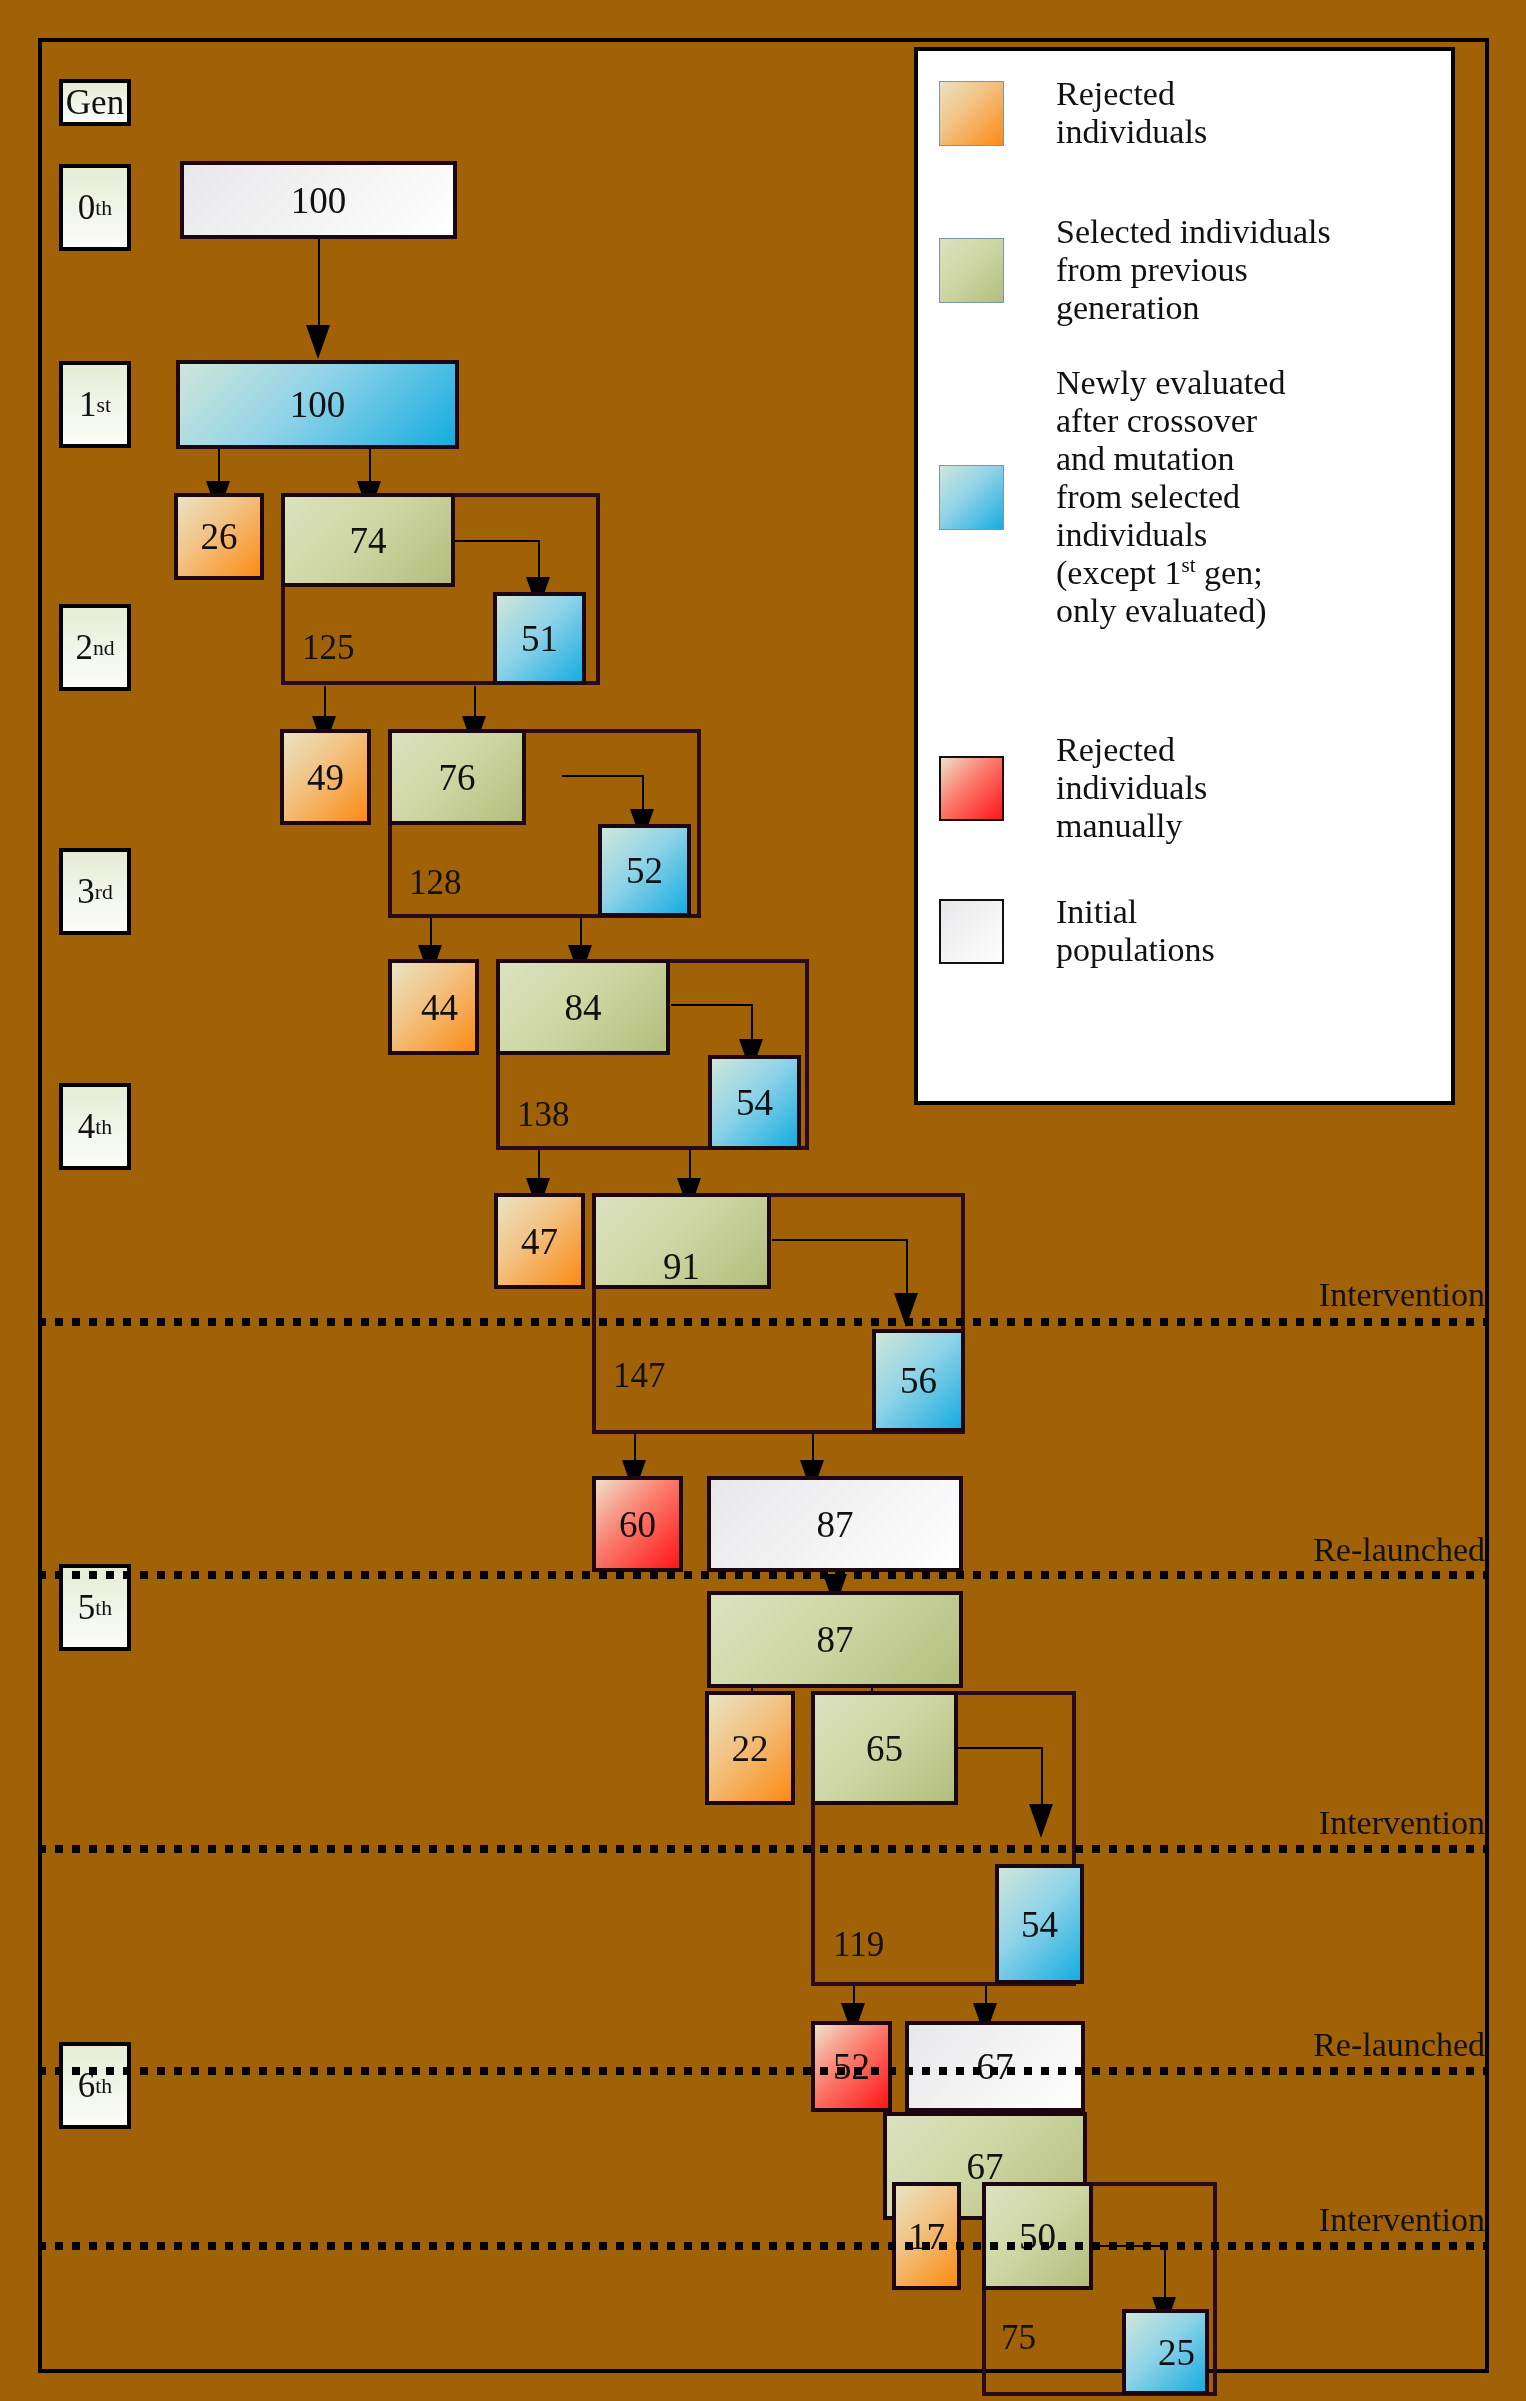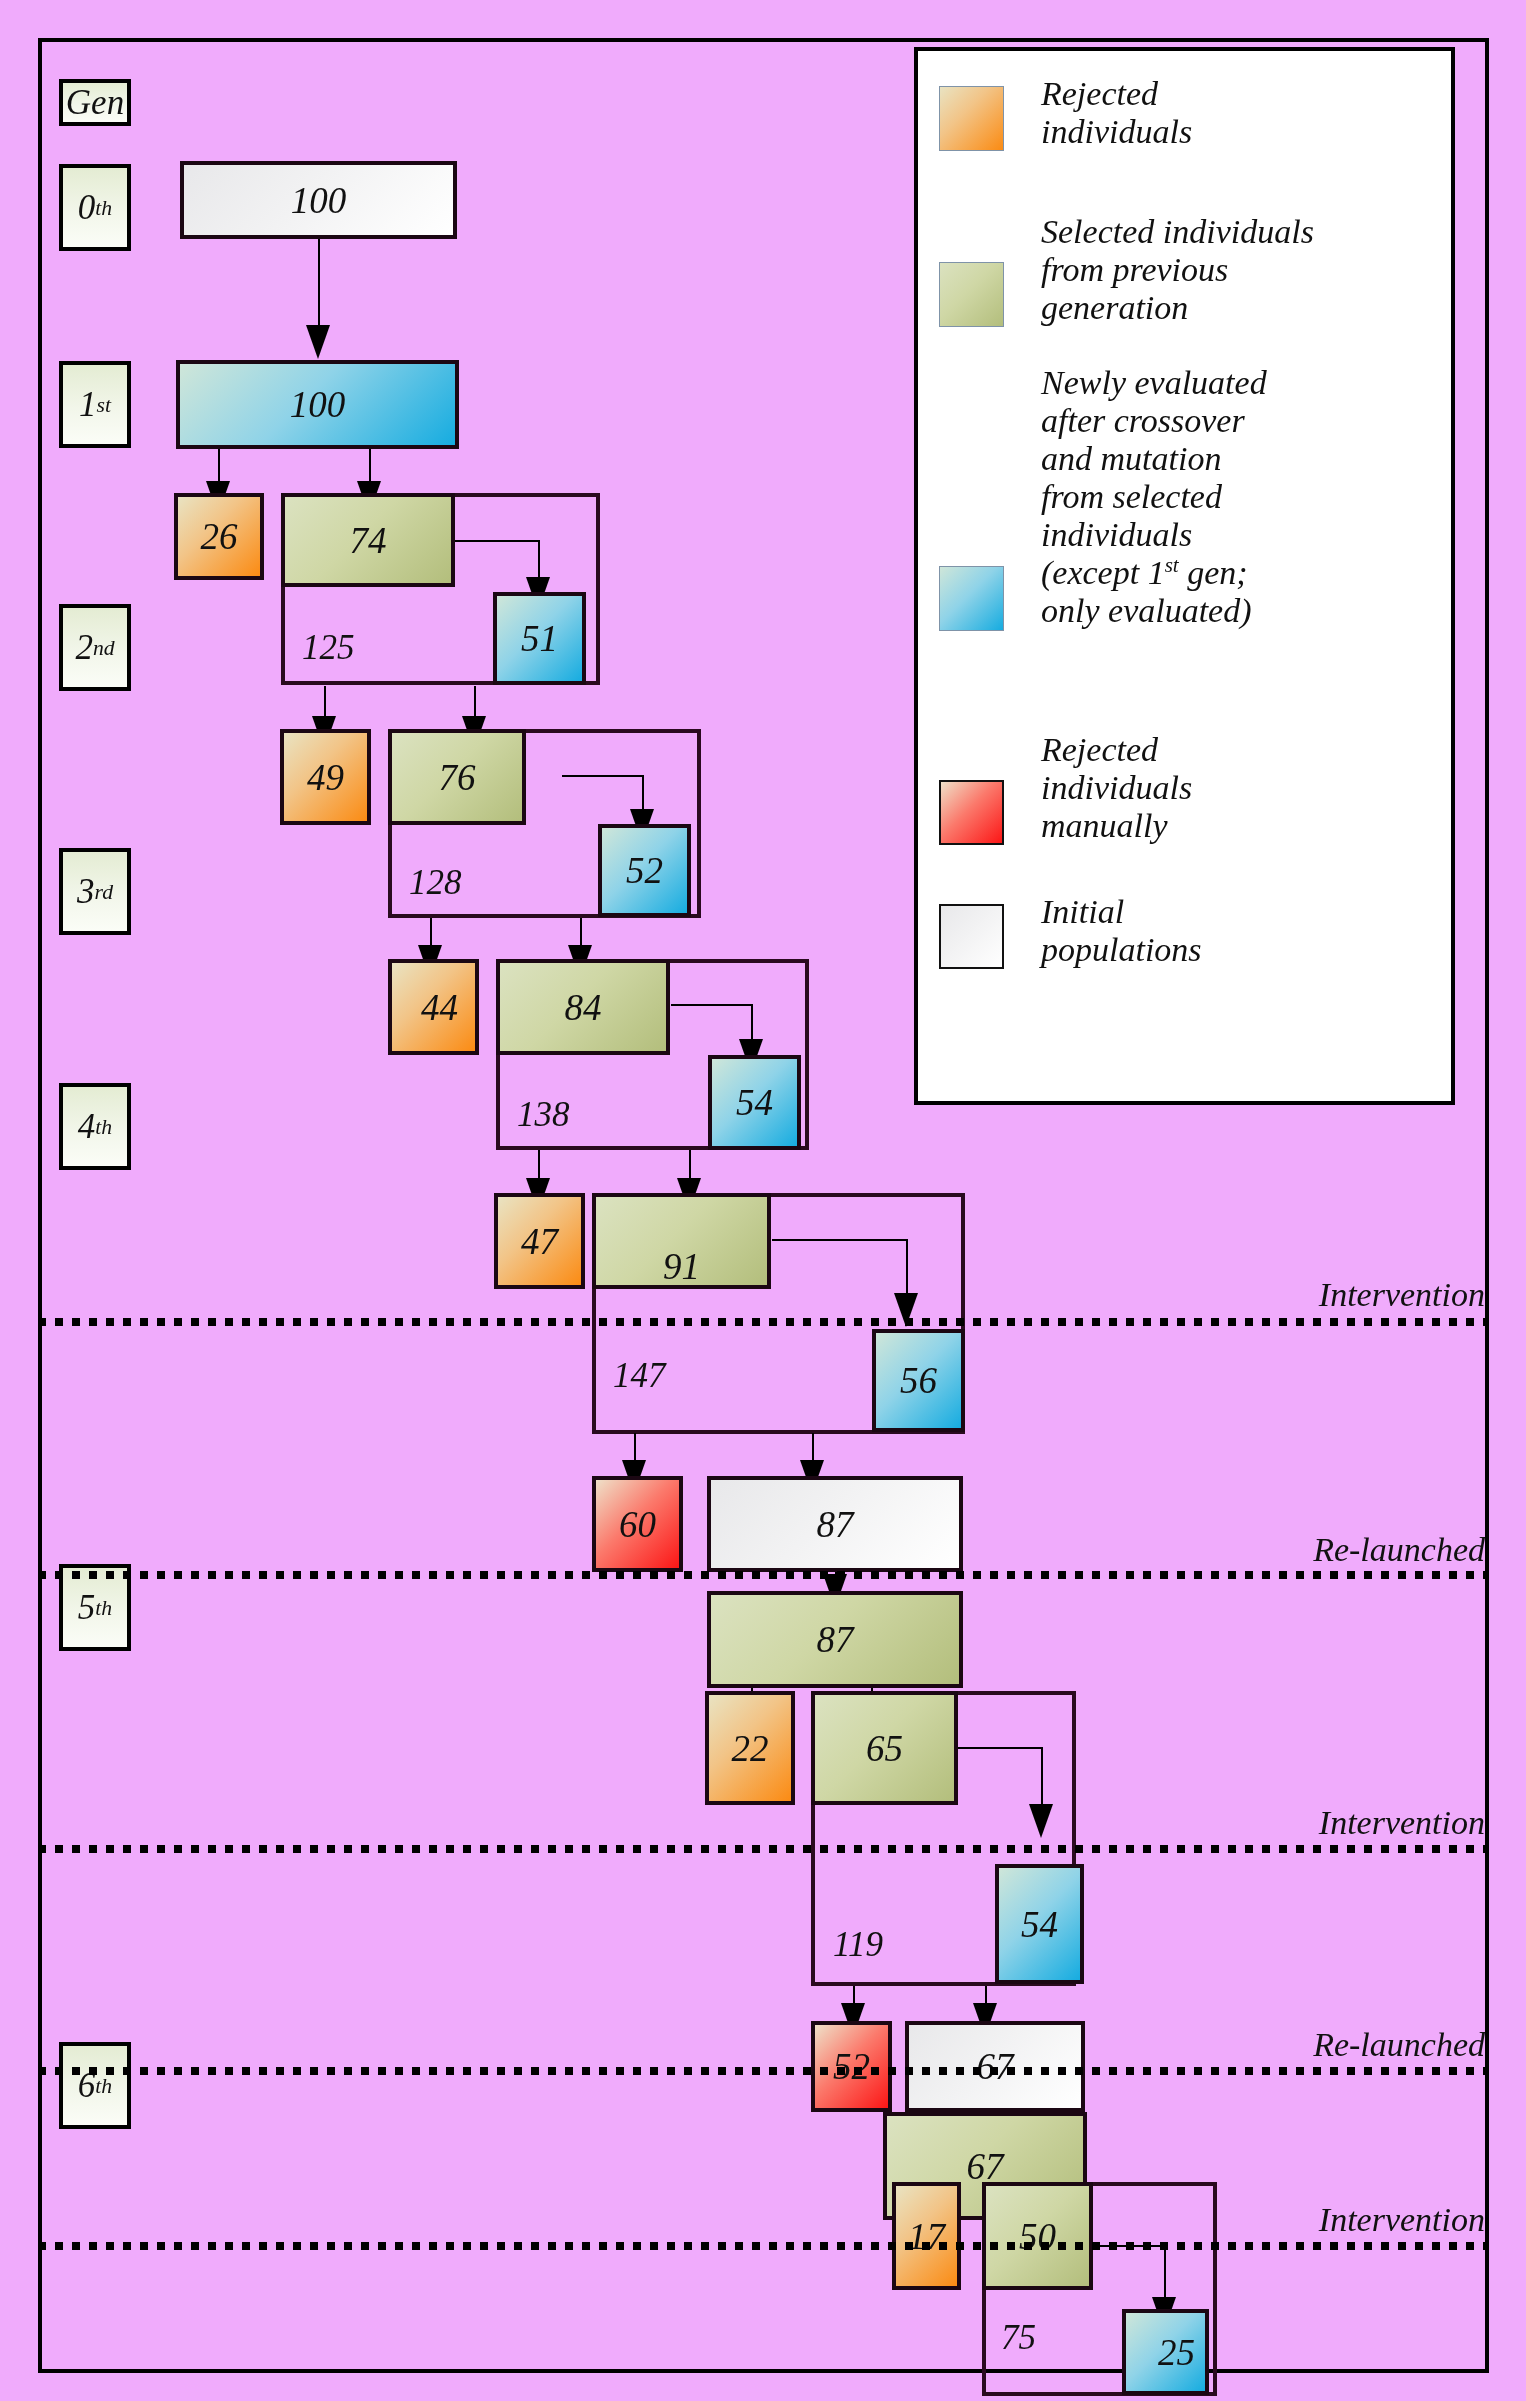--- a/index.html
+++ b/index.html
@@ -1,17 +1,17 @@
 <!DOCTYPE html>
 <html style="font-size:9.6px"><head>
 <meta charset="utf-8">
 <style>
   html,body{margin:0;padding:0;background:#fff;}
   body{font-family:"Liberation Serif","DejaVu Serif",serif;}
-  #stage{position:relative;width:1527px;height:2401px;background:#f0abfc;overflow:hidden;font-style:italic;}
+  #stage{position:relative;width:1527px;height:2401px;background:#a16207;overflow:hidden;}
 
   
   .frame{position:absolute;left:38px;top:38px;width:1451px;height:2335px;
          border:4.2px solid #000;box-sizing:border-box;}
 
   
   .box{position:absolute;box-sizing:border-box;border:4.2px solid #1b0713;
        display:flex;align-items:center;justify-content:center;
        font-size:37px;color:#111;line-height:1;z-index:30;}
 
@@ -48,21 +48,21 @@
 
   .sidelabel{position:absolute;font-size:34px;color:#111;z-index:41;
              text-align:right;white-space:nowrap;}
 
   
   .bnum{position:absolute;font-size:35px;color:#111;z-index:35;white-space:nowrap;}
 
   
   .legend{position:absolute;left:914px;top:47px;width:541px;height:1058px;
           border:4.2px solid #000;box-sizing:border-box;background:#fff;z-index:50;}
-  .legrow{position:absolute;display:flex;align-items:flex-end;}
+  .legrow{position:absolute;display:flex;align-items:center;gap:15px;}
   .swatch{width:65px;height:65px;flex:0 0 65px;border:2.4px solid #111;box-sizing:border-box;}
   .swatch.nb{border:1.2px solid #7f93a8;}
   .legtext{margin-left:37px;font-size:34px;line-height:1.12;color:#111;white-space:pre-line;}
   .legtext sup{font-size:0.62em;vertical-align:super;line-height:0;}
 </style>
 </head>
 <body>
 
 <div id="stage">
 

